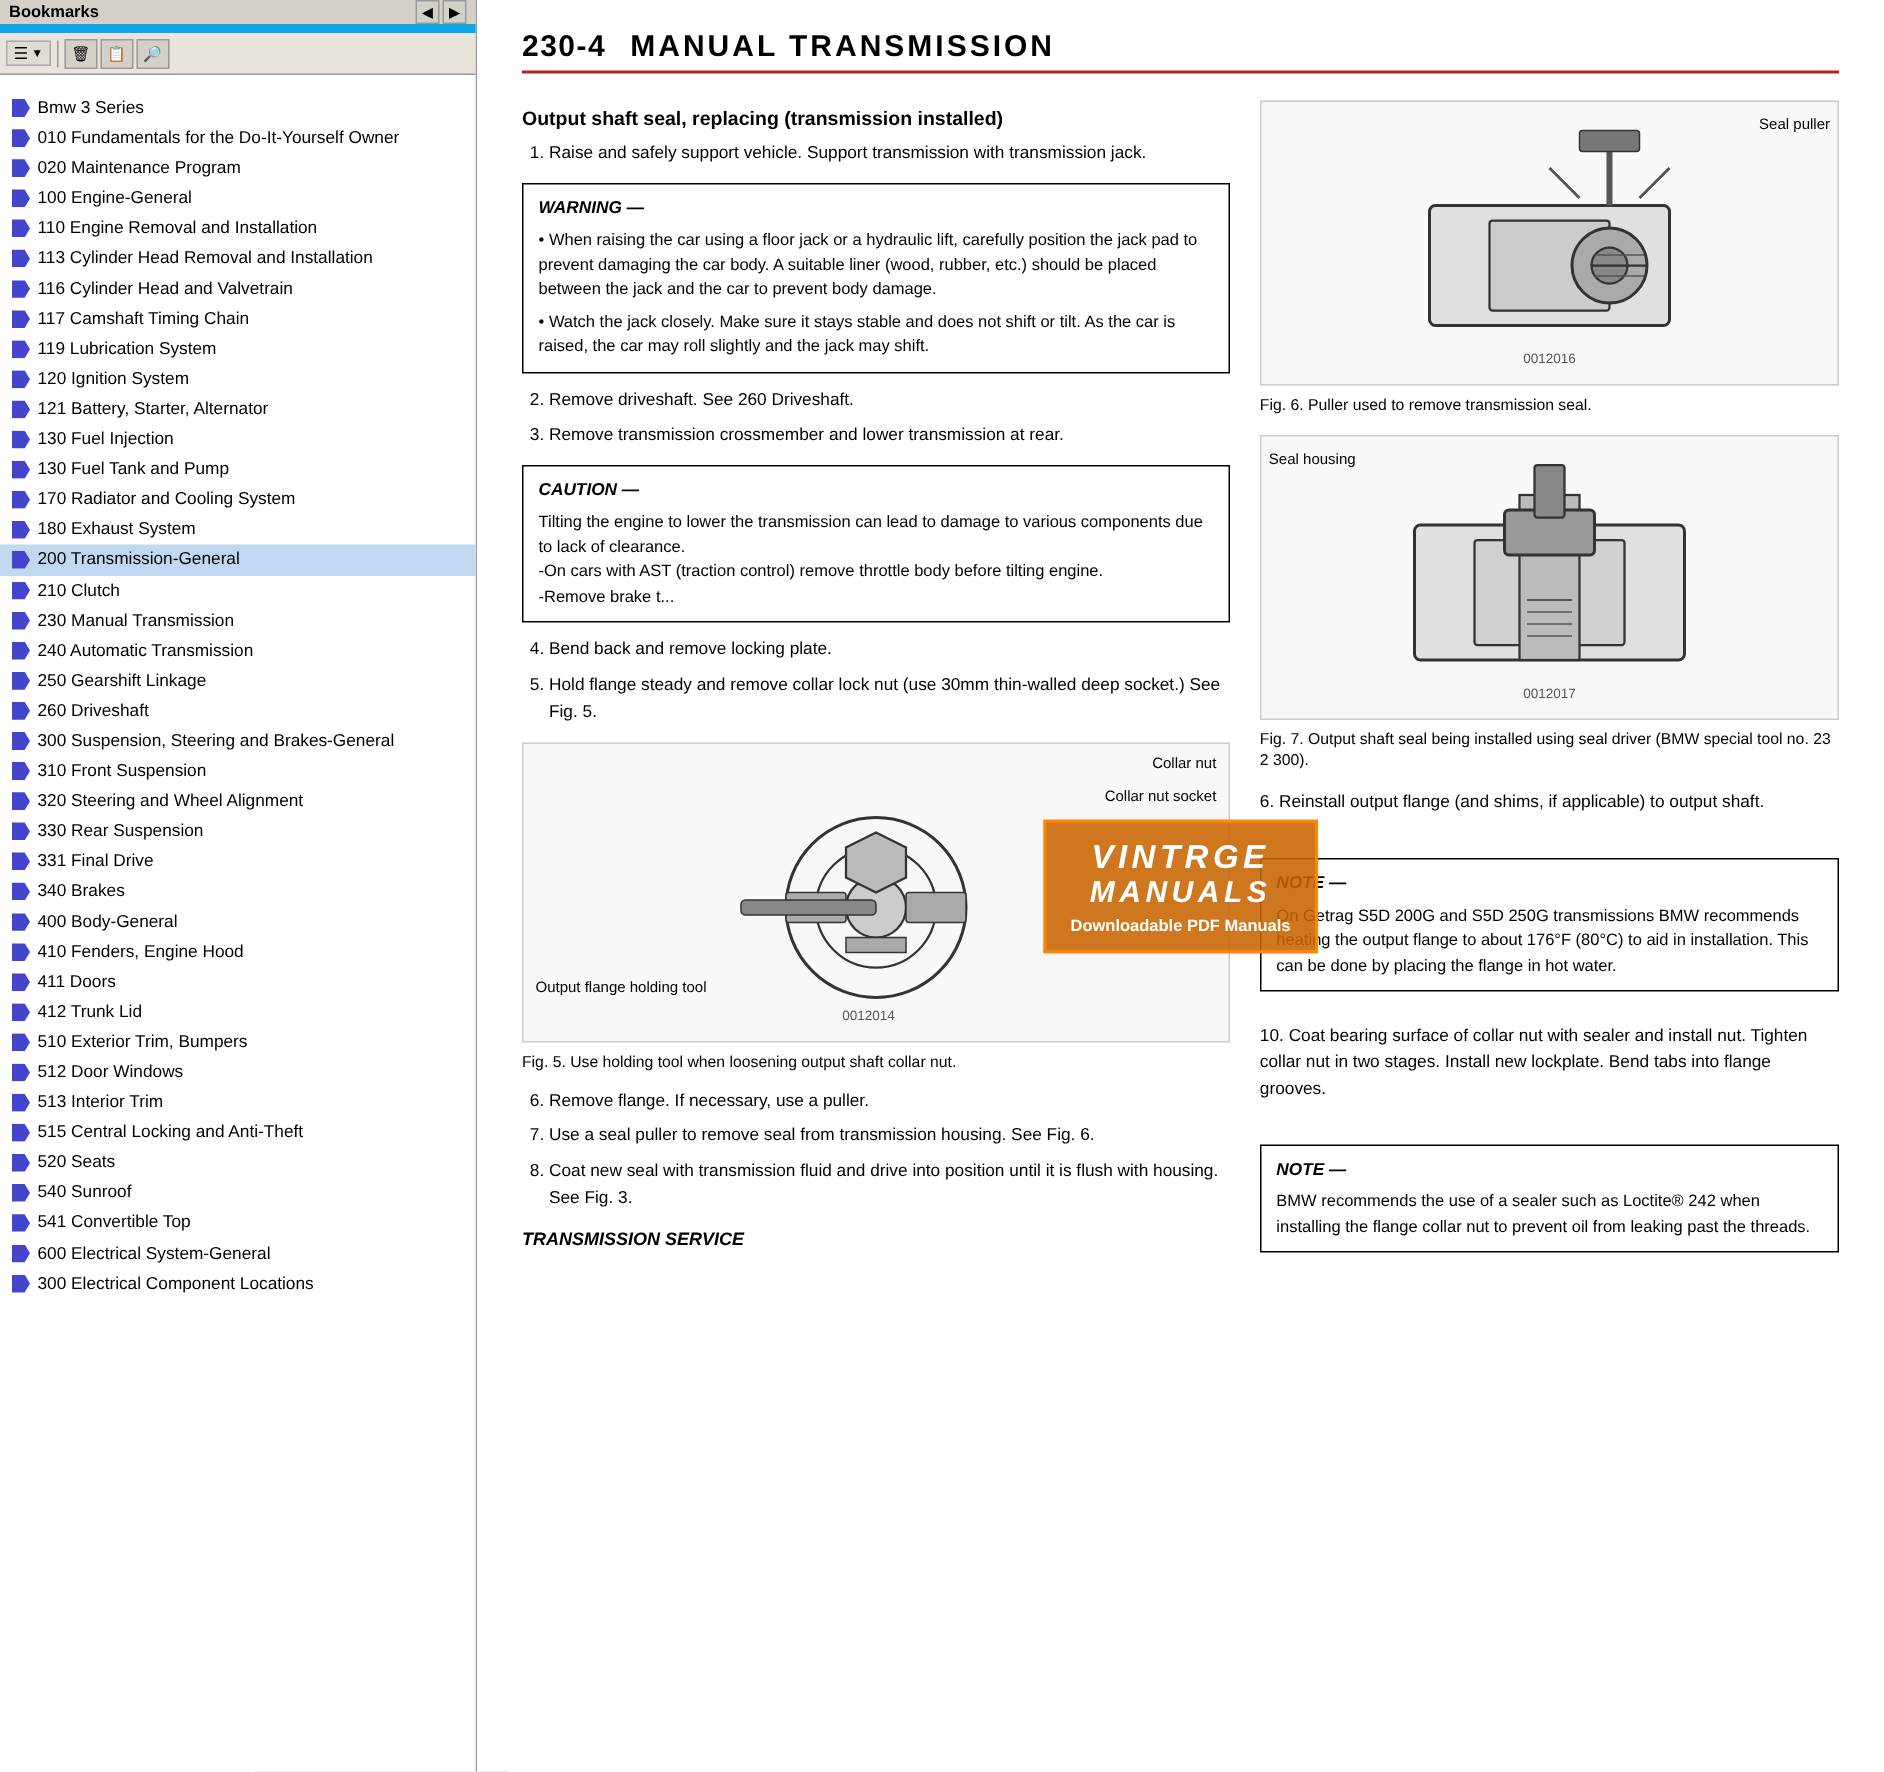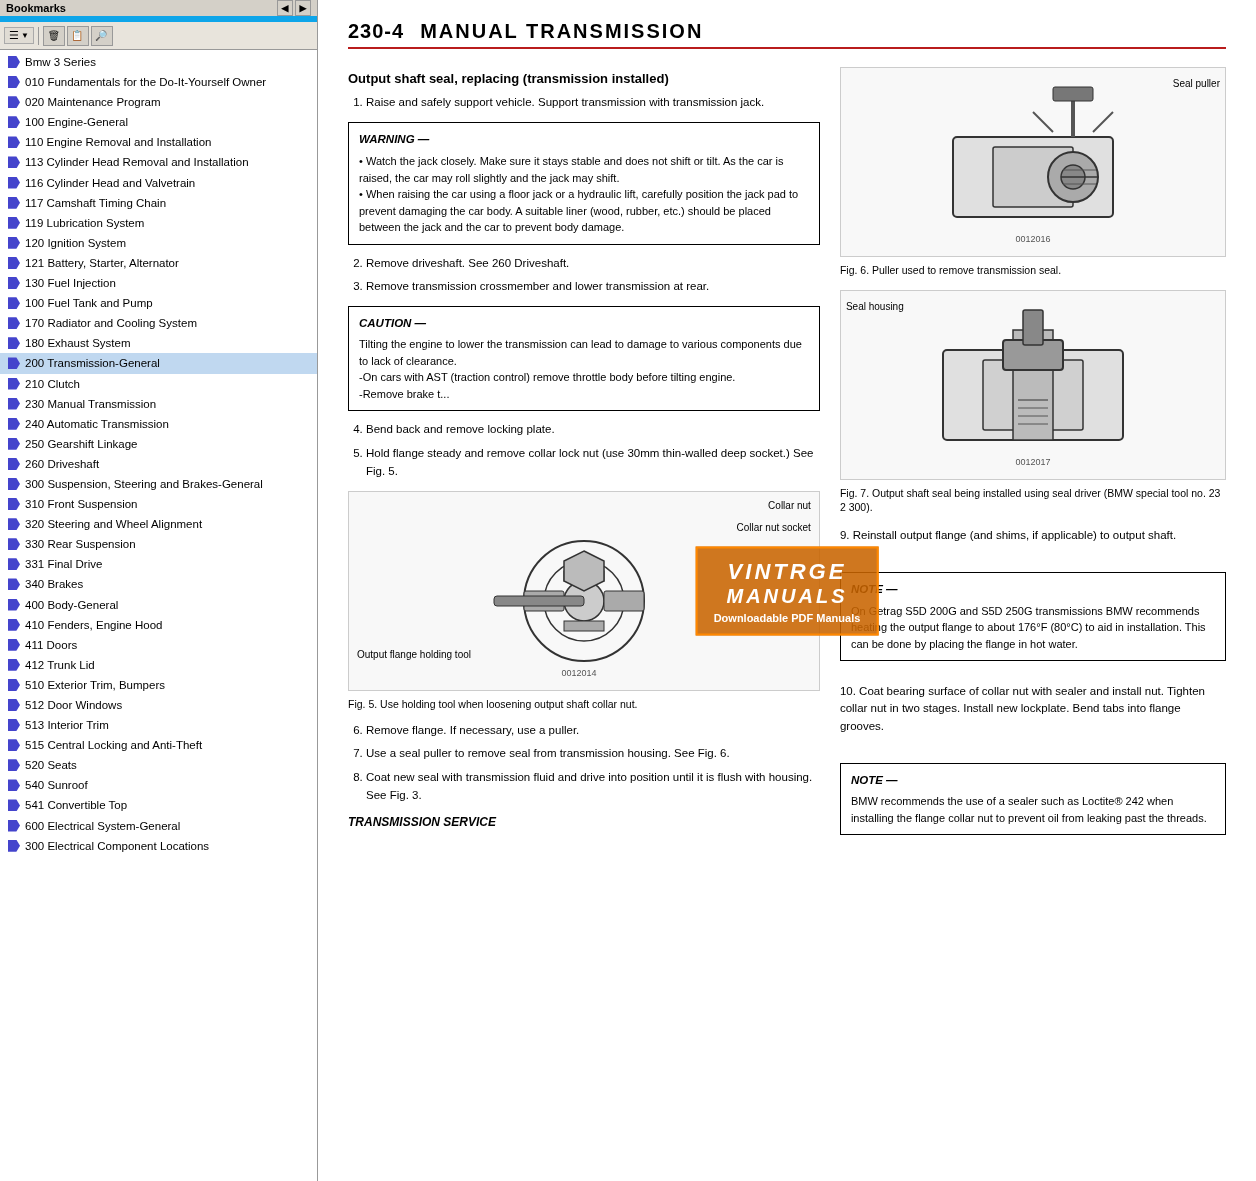--- a/index.html
+++ b/index.html
@@ -54,21 +54,21 @@
       width: 1px;
       height: 18px;
       background: #999;
       margin: 0 2px;
     }
 
     #bookmark-list {
       flex: 1;
       overflow-y: scroll;
       background: white;
-      padding: 2px 0;
+      padding: 12px 0;
     }
 
     .bookmark-item {
       display: flex;
       align-items: flex-start;
       padding: 2px 4px 2px 8px;
       cursor: pointer;
       line-height: 1.4;
       font-size: 11.5px;
       color: #000;
@@ -338,21 +338,21 @@
       <div class="bookmark-item">
         <span class="bookmark-icon"></span>
         <span class="bookmark-text">121 Battery, Starter, Alternator</span>
       </div>
       <div class="bookmark-item">
         <span class="bookmark-icon"></span>
         <span class="bookmark-text">130 Fuel Injection</span>
       </div>
       <div class="bookmark-item">
         <span class="bookmark-icon"></span>
-        <span class="bookmark-text">100 Fuel Tank and Pump</span>
+        <span class="bookmark-text">130 Fuel Tank and Pump</span>
       </div>
       <div class="bookmark-item">
         <span class="bookmark-icon"></span>
         <span class="bookmark-text">170 Radiator and Cooling System</span>
       </div>
       <div class="bookmark-item">
         <span class="bookmark-icon"></span>
         <span class="bookmark-text">180 Exhaust System</span>
       </div>
       <div class="bookmark-item active">
@@ -475,22 +475,22 @@
     <div class="col-left">
       <div class="section-heading">Output shaft seal, replacing (transmission installed)</div>
 
       <ol class="steps">
         <li>Raise and safely support vehicle. Support transmission with transmission jack.</li>
       </ol>
 
       <div class="warning-box">
         <div class="box-title">WARNING —</div>
         <ul>
+          <li>When raising the car using a floor jack or a hydraulic lift, carefully position the jack pad to prevent damaging the car body. A suitable liner (wood, rubber, etc.) should be placed between the jack and the car to prevent body damage.</li>
           <li style="margin-top:5px;">Watch the jack closely. Make sure it stays stable and does not shift or tilt. As the car is raised, the car may roll slightly and the jack may shift.</li>
-          <li>When raising the car using a floor jack or a hydraulic lift, carefully position the jack pad to prevent damaging the car body. A suitable liner (wood, rubber, etc.) should be placed between the jack and the car to prevent body damage.</li>
         </ul>
       </div>
 
       <ol class="steps" start="2">
         <li>Remove driveshaft. See 260 Driveshaft.</li>
         <li>Remove transmission crossmember and lower transmission at rear.</li>
       </ol>
 
       <div class="caution-box">
         <div class="box-title">CAUTION —</div>
@@ -580,21 +580,21 @@
             <line x1="105" y1="108" x2="135" y2="108" stroke="#555" stroke-width="1"></line>
             <line x1="105" y1="116" x2="135" y2="116" stroke="#555" stroke-width="1"></line>
             <line x1="105" y1="124" x2="135" y2="124" stroke="#555" stroke-width="1"></line>
             <text x="120" y="165" font-size="9" fill="#555" text-anchor="middle">0012017</text>
           </svg>
           <div class="fig-label" style="top:10px;left:5px;font-size:10px;">Seal housing</div>
         </div>
         <div class="figure-caption">Fig. 7.   Output shaft seal being installed using seal driver (BMW special tool no. 23 2 300).</div>
       </div>
 
-      <div class="body-text">9. Reinstall output flange (and shims, if applicable) to output shaft.</div>
+      <div class="body-text">6. Reinstall output flange (and shims, if applicable) to output shaft.</div>
 
       <div class="note-box">
         <div class="box-title">NOTE —</div>
         <div style="font-size:11px;line-height:1.5;">On Getrag S5D 200G and S5D 250G transmissions BMW recommends heating the output flange to about 176°F (80°C) to aid in installation. This can be done by placing the flange in hot water.</div>
       </div>
 
       <div class="body-text">10. Coat bearing surface of collar nut with sealer and install nut. Tighten collar nut in two stages. Install new lockplate. Bend tabs into flange grooves.</div>
 
       <div class="note-box">
         <div class="box-title">NOTE —</div>

